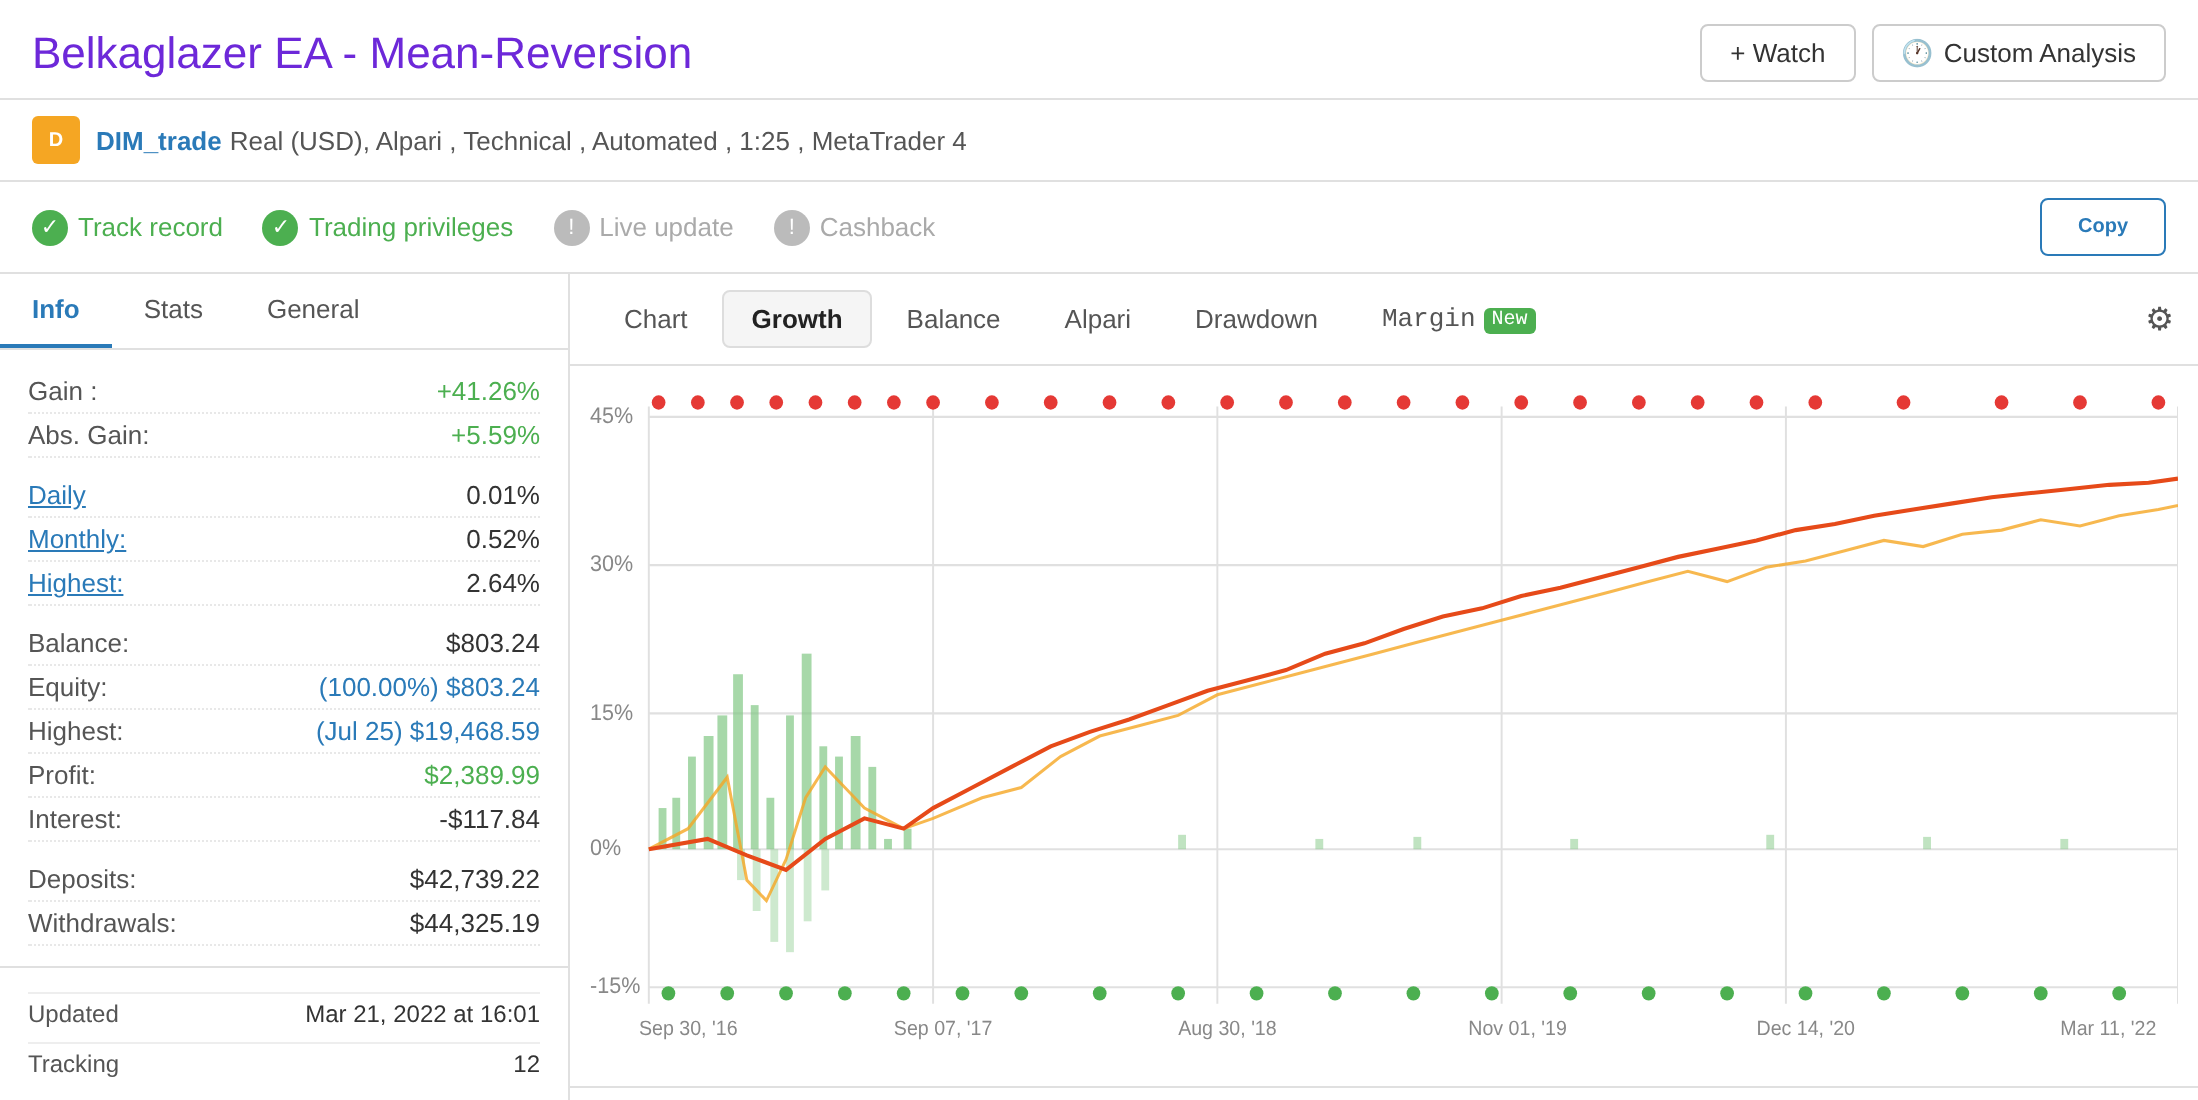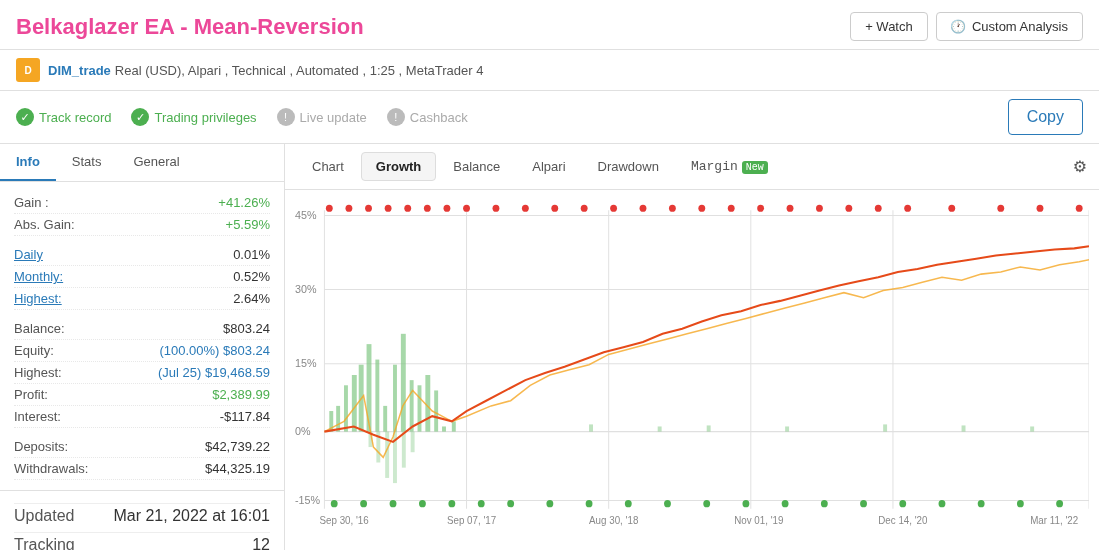--- a/index.html
+++ b/index.html
@@ -1,58 +1,58 @@
 <!DOCTYPE html>
 <html><head>
   <meta charset="utf-8">
   <style>
     * { box-sizing: border-box; margin: 0; padding: 0; }
     body { font-family: Arial, sans-serif; font-size: 13px; background: #fff; color: #333; width: 1099px; }
 
     .header { display: flex; align-items: center; justify-content: space-between; padding: 12px 16px 8px; border-bottom: 1px solid #e0e0e0; }
-    .header-title { font-size: 22px; font-weight: bold; color: #ec4899; }
+    .header-title { font-size: 22px; font-weight: normal; color: #6d28d9; }
     .header-actions { display: flex; gap: 8px; margin-left: 48px; }
     .btn-watch { background: #fff; border: 1px solid #ccc; border-radius: 4px; padding: 6px 14px; cursor: pointer; font-size: 13px; color: #333; display: flex; align-items: center; gap: 5px; }
     .btn-custom { background: #fff; border: 1px solid #ccc; border-radius: 4px; padding: 6px 14px; cursor: pointer; font-size: 13px; color: #333; display: flex; align-items: center; gap: 5px; }
 
     .account-row { display: flex; align-items: center; padding: 8px 16px; border-bottom: 1px solid #e0e0e0; }
     .account-avatar { width: 24px; height: 24px; background: #f5a623; border-radius: 3px; margin-right: 8px; display: flex; align-items: center; justify-content: center; font-size: 10px; color: #fff; font-weight: bold; }
     .account-link { color: #2a7ab8; text-decoration: none; font-weight: bold; margin-right: 4px; }
     .account-meta { color: #555; text-align: right; }
 
     .badges-row { display: flex; align-items: center; justify-content: space-between; padding: 8px 16px; border-bottom: 1px solid #e0e0e0; }
     .badges-left { display: flex; align-items: center; gap: 20px; }
     .badge { display: flex; align-items: center; gap: 5px; font-size: 13px; }
     .badge-green { color: #4caf50; }
     .badge-gray { color: #aaa; }
     .check-icon { width: 18px; height: 18px; background: #4caf50; border-radius: 50%; display: flex; align-items: center; justify-content: center; color: #fff; font-size: 11px; }
     .info-icon { width: 18px; height: 18px; background: #bbb; border-radius: 50%; display: flex; align-items: center; justify-content: center; color: #fff; font-size: 11px; }
     .badges-right { display: flex; gap: 8px; }
     .btn-subscribe { background: #00bfa5; border: none; border-radius: 4px; padding: 8px 18px; cursor: pointer; font-size: 13px; color: #fff; font-weight: bold; }
-    .btn-copy { background: #fff; border: 1px solid #2a7ab8; border-radius: 4px; padding: 8px 18px; cursor: pointer; font-size: 16px; color: #2a7ab8; font-weight: normal; }
+    .btn-copy { background: #fff; border: 1px solid #2a7ab8; border-radius: 4px; padding: 8px 18px; cursor: pointer; font-size: 10px; color: #2a7ab8; font-weight: bold; }
 
     .main { display: flex; }
 
     .left-panel { width: 285px; border-right: 1px solid #e0e0e0; flex-shrink: 0; }
     .tab-row { display: flex; border-bottom: 1px solid #e0e0e0; }
     .tab { padding: 10px 16px; cursor: pointer; font-size: 13px; color: #555; border-bottom: 2px solid transparent; }
     .tab.active { color: #2a7ab8; border-bottom: 2px solid #2a7ab8; font-weight: bold; }
 
     .stats-table { padding: 10px 14px; }
     .stat-row { display: flex; justify-content: space-between; padding: 3px 0; font-size: 13px; border-bottom: 1px dotted #e8e8e8; }
     .stat-label { color: #2a7ab8; text-decoration: underline; cursor: pointer; }
     .stat-label-plain { color: #555; }
     .stat-value { color: #333; }
     .stat-value-green { color: #4caf50; }
     .stat-value-blue { color: #2a7ab8; }
     .stat-section-gap { height: 8px; }
 
     .footer-stats { padding: 8px 14px; border-top: 1px solid #e0e0e0; }
     .footer-label { color: #555; }
-    .updated-row { display: flex; justify-content: space-between; padding: 3px 0; font-size: 16px; border-top: 1px solid #eee; margin-top: 4px; }
+    .updated-row { display: flex; justify-content: space-between; padding: 3px 0; font-size: 12px; border-top: 1px solid #eee; margin-top: 4px; }
 
     .right-panel { flex: 1; min-width: 0; }
     .chart-tabs { display: flex; align-items: center; justify-content: space-between; padding: 8px 12px; border-bottom: 1px solid #e0e0e0; }
     .chart-tab-list { display: flex; gap: 2px; }
     .chart-tab { padding: 6px 14px; cursor: pointer; font-size: 13px; color: #555; border: 1px solid transparent; border-radius: 4px; }
     .chart-tab.active { background: #f5f5f5; border-color: #ddd; font-weight: bold; color: #222; }
     .chart-tab-new { display: inline-flex; align-items: flex-end; gap: 4px; font-family: Liberation Mono, monospace; }
     .new-badge { background: #4caf50; color: #fff; font-size: 10px; border-radius: 3px; padding: 1px 4px; }
     .filter-icon { cursor: pointer; color: #555; font-size: 16px; }
 

